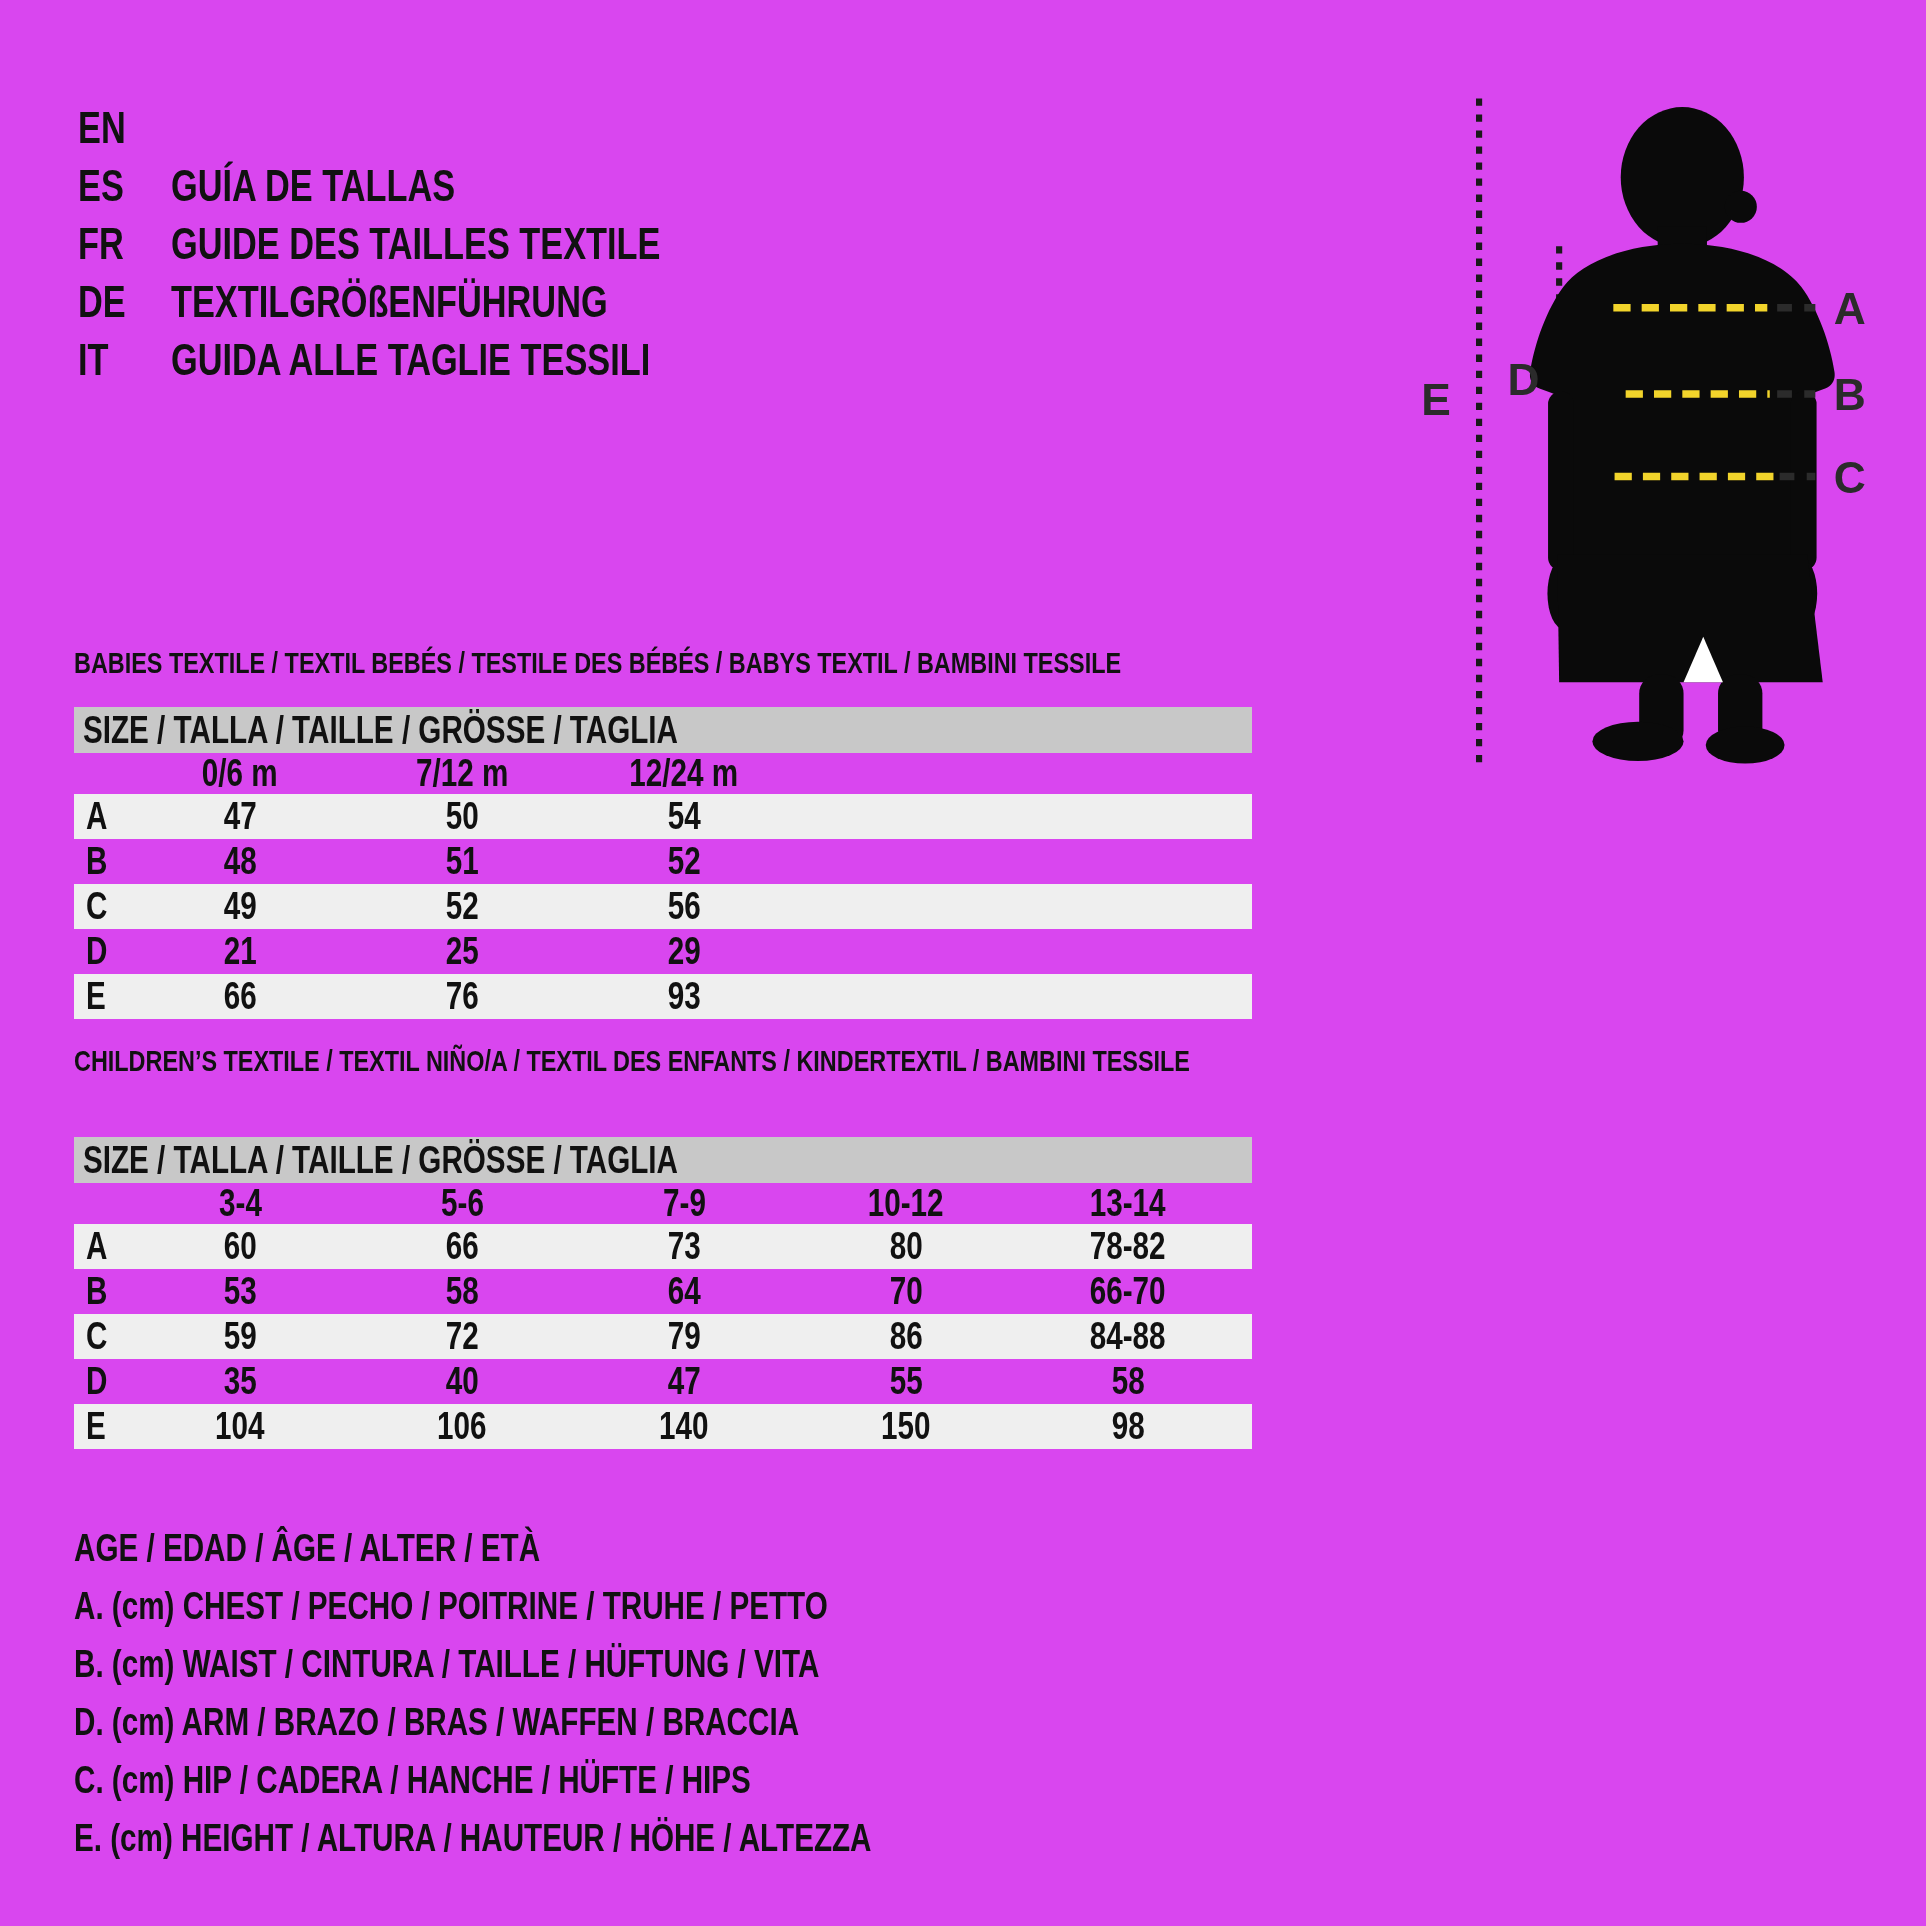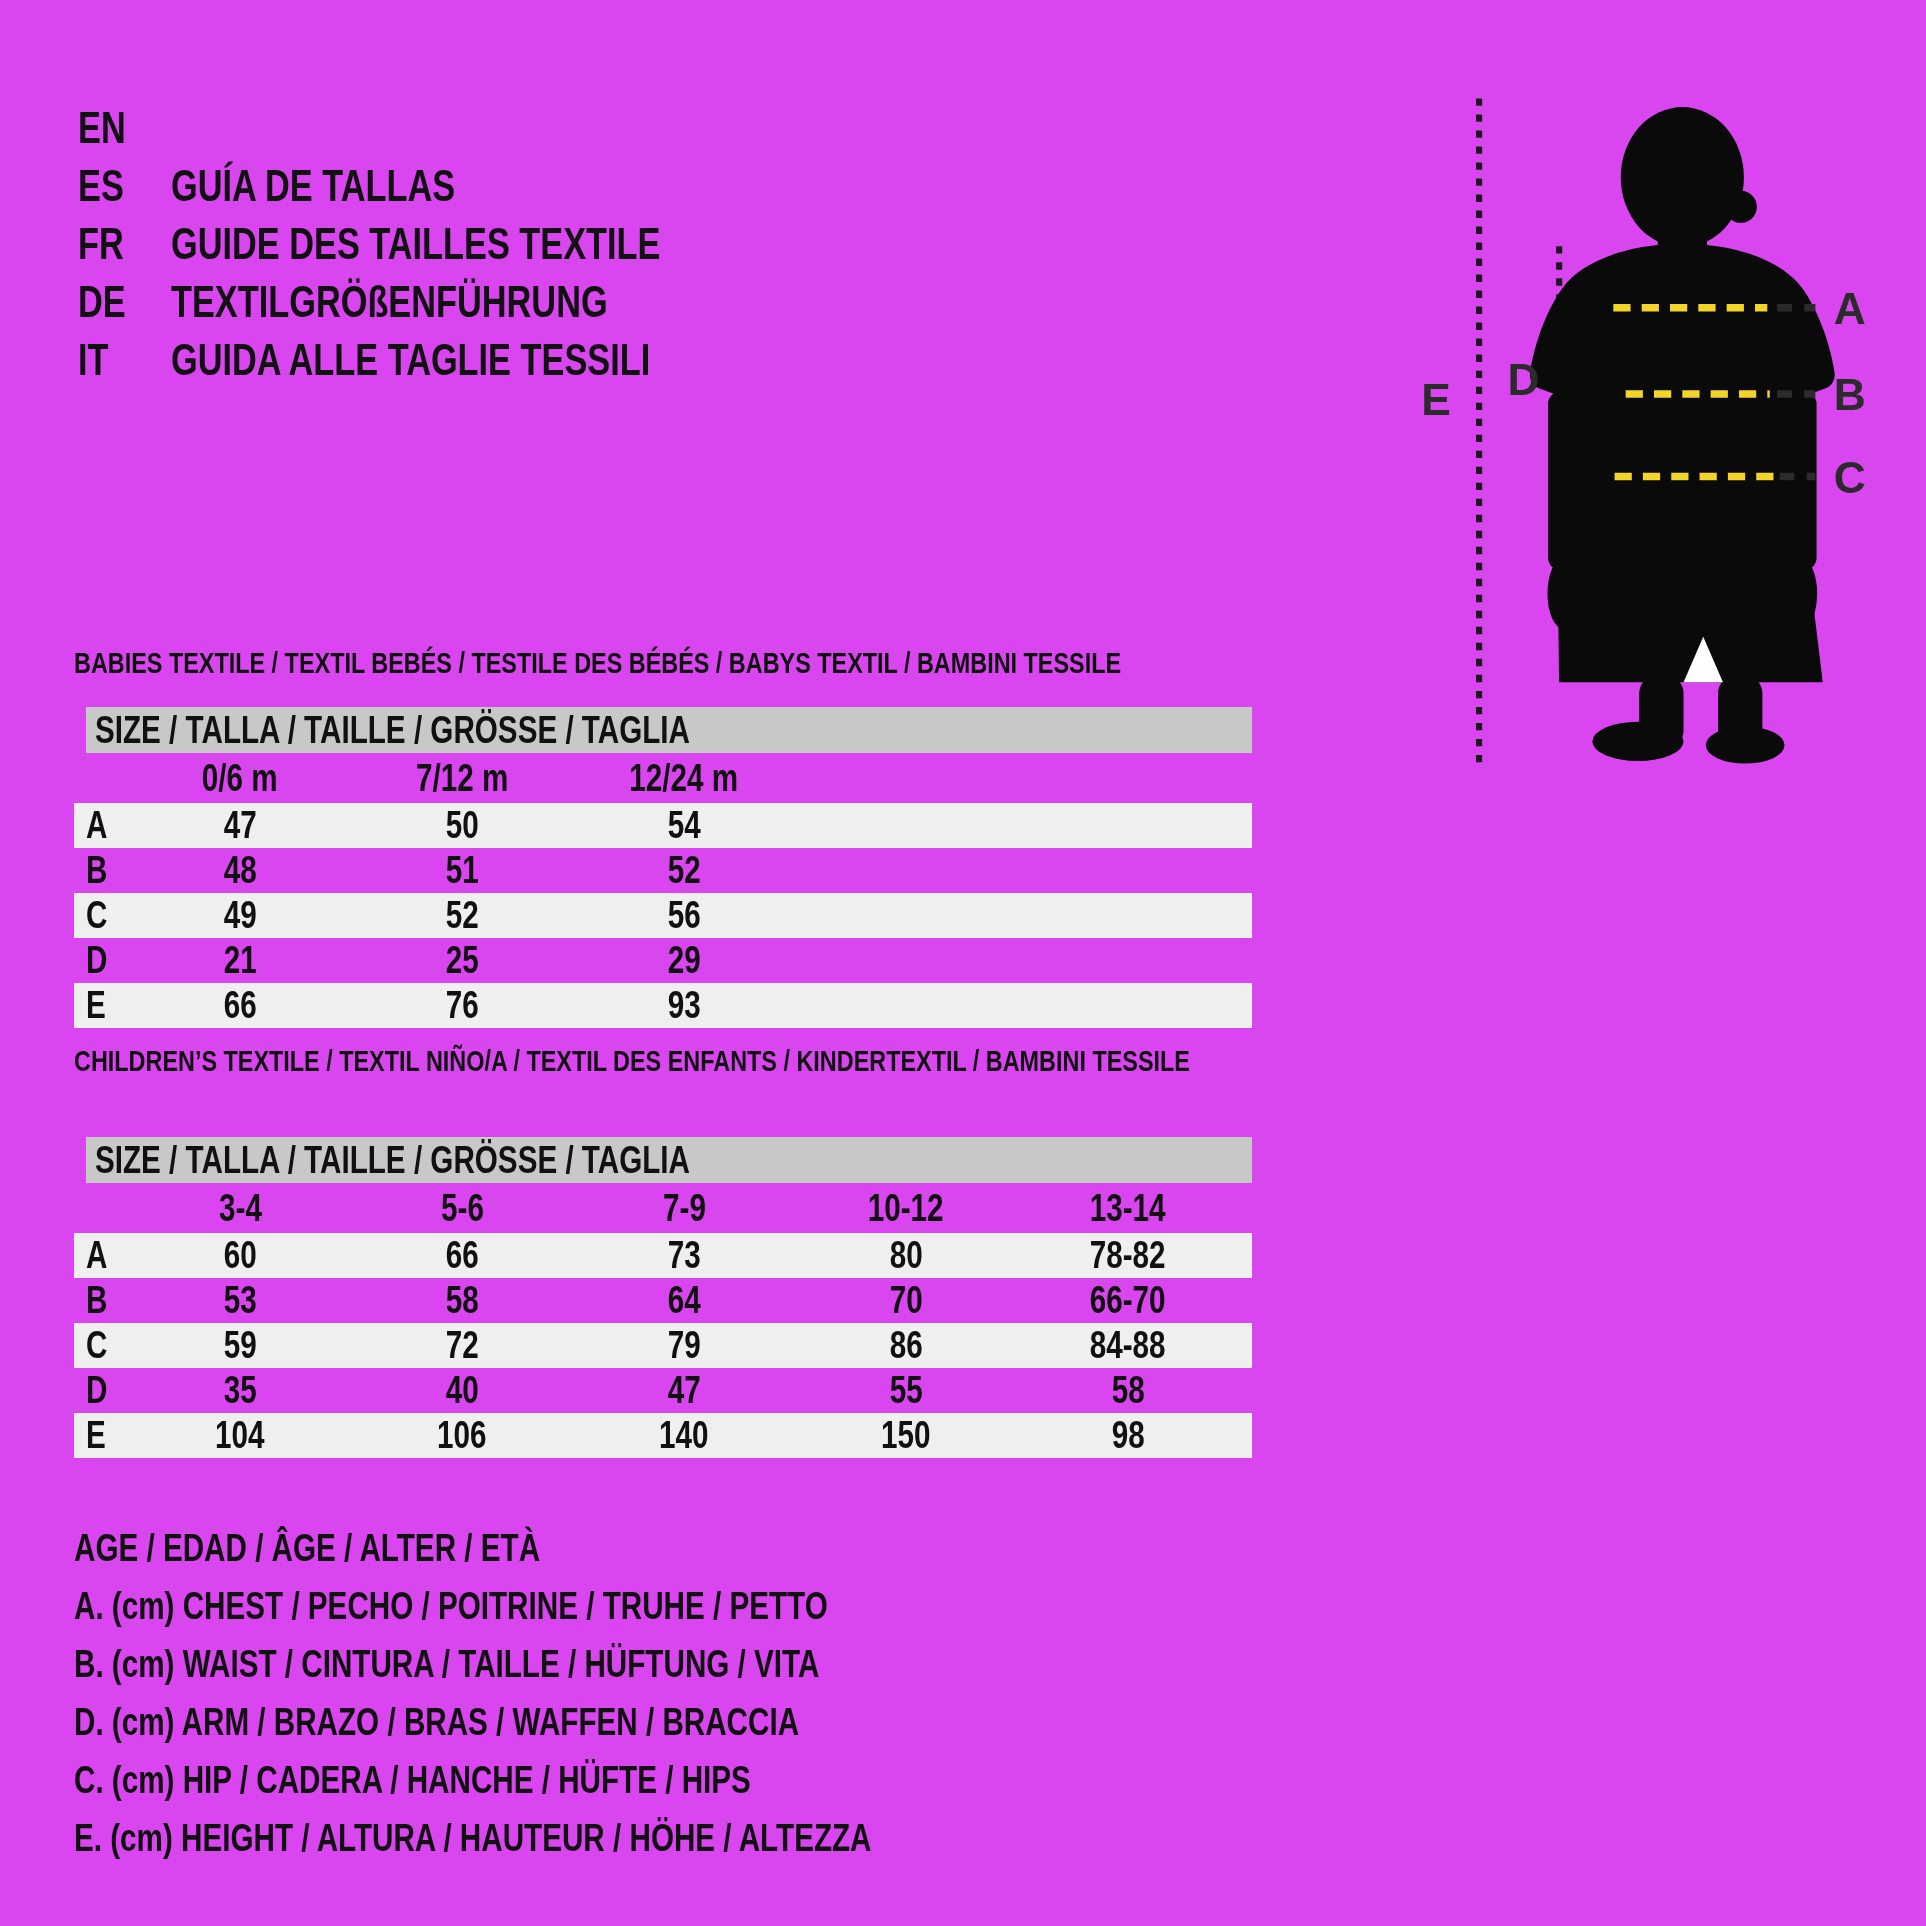--- a/index.html
+++ b/index.html
@@ -15,24 +15,24 @@
   .lang-row{display:flex;height:58px;align-items:center;font-size:44px;}
   .lang-code{width:93px;}
   
   .figure{position:absolute;left:1405px;top:59px;width:530px;height:776px;}
   .figure text{font-family:"Liberation Sans","DejaVu Sans",sans-serif;font-weight:bold;fill:#2b2b2b;font-size:72px;}
 
   
   .sec-heading{position:absolute;left:74px;font-size:30px;line-height:43px;}
   
   .size-table{position:absolute;left:74px;width:1178px;}
-  .bar{height:46px;background:#c8c8c8;display:flex;align-items:center;font-size:38px;margin-left:12px;}
+  .bar{height:46px;background:#c8c8c8;display:flex;align-items:center;font-size:38px;}
   .bar .pad{padding-left:8.6px;}
   .trow{display:flex;height:45px;align-items:center;font-size:38px;}
-  .thead{height:50px;align-items:center;}
+  .thead{height:41px;align-items:center;}
   .stripe{background:#efefef;}
   .c0{width:55px;box-sizing:border-box;padding-left:12.3px;}
   .cd{width:222px;text-align:center;}
 
   
   .legend{position:absolute;left:74px;top:1519px;}
   .legend-line{height:58px;display:flex;align-items:center;font-size:38px;}
 </style>
 </head>
 <body>

